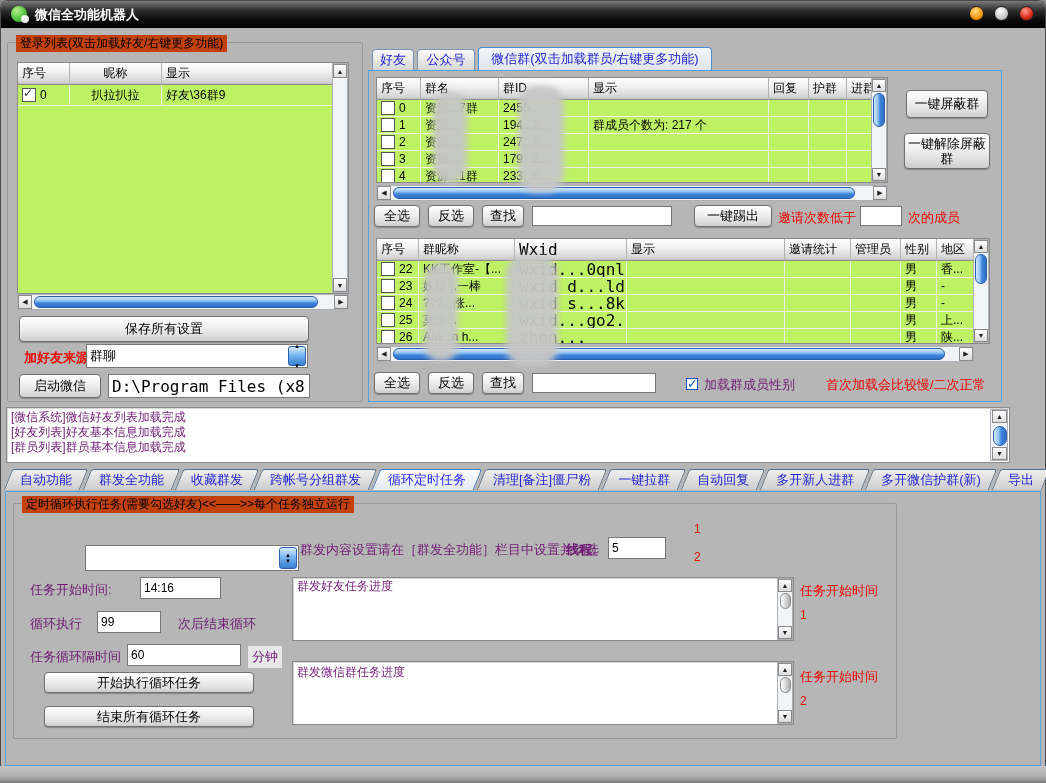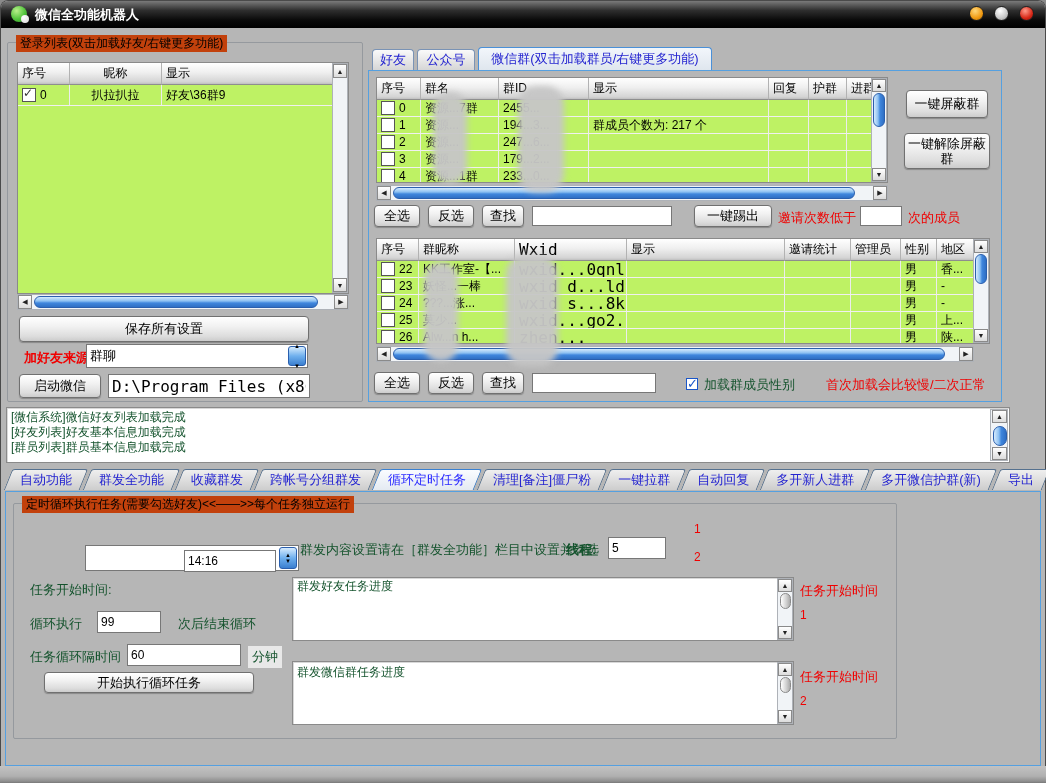--- a/index.html
+++ b/index.html
@@ -1,19 +1,19 @@
 <!DOCTYPE html>
 <html><head>
 <meta charset="utf-8">
 <style>
   html,body{margin:0;padding:0;background:#8a8a8a;font-family:"Liberation Sans","DejaVu Sans",sans-serif;}
   .win{position:relative;width:1046px;height:783px;background:#b6b6b6;border-radius:8px 8px 0 0;
        box-shadow:0 0 0 1px #4a4a4a inset;overflow:hidden;}
   .abs{position:absolute;box-sizing:border-box;}
-  .txt{font-size:12px;color:#14532d;white-space:nowrap;}
+  .txt{font-size:12px;color:#701a75;white-space:nowrap;}
   .red{color:#f00000;}
 
   
   .titlebar{left:1px;top:1px;width:1044px;height:27px;border-radius:7px 7px 0 0;
     background:linear-gradient(180deg,#7a7a7a 0%,#2e2e2e 35%,#0a0a0a 70%,#000 100%);}
   .apptitle{color:#fff;font-size:13px;font-weight:bold;line-height:27px;}
   .appicon{width:16px;height:16px;border-radius:50%;
     background:radial-gradient(circle at 35% 30%,#b8f08a,#52c43c 55%,#2f9428);}
   .appicon::after{content:"";position:absolute;right:-2px;bottom:-1px;width:8px;height:8px;border-radius:50%;
     background:radial-gradient(circle at 35% 30%,#ffffff,#d8d8d8);}
@@ -399,31 +399,32 @@
         <span>▼</span>
       </span>
   </div>
   <div class="abs txt" style="left:300px;top:541px;font-size:13px;">群发内容设置请在［群发全功能］栏目中设置并勾选</div>
   <div class="abs txt" style="left:566px;top:541px;font-size:13px;font-weight:bold;">线程:</div>
   <input class="abs xpinput" style="left: 608px; top: 537px; width: 58px; height: 22px;" value="5">
   <div class="abs txt red" style="left:694px;top:522px;">1</div>
   <div class="abs txt red" style="left:694px;top:550px;">2</div>
 
   <div class="abs txt" style="left:30px;top:581px;font-size:13px;font-weight:normal;">任务开始时间:</div>
-  <input class="abs xpinput" style="left: 140px; top: 550px; width: 92px; height: 22px; margin-left: 44px;" value="14:16">
+  <input class="abs xpinput" style="left: 140px; top: 577px; width: 81px; height: 22px;" value="14:16">
 
   <div class="abs txt" style="left:30px;top:615px;font-size:13px;">循环执行</div>
   <input class="abs xpinput" style="left: 97px; top: 611px; width: 64px; height: 22px;" value="99">
   <div class="abs txt" style="left:178px;top:615px;font-size:13px;">次后结束循环</div>
 
   <div class="abs txt" style="left:30px;top:648px;font-size:13px;">任务循环隔时间</div>
   <input class="abs xpinput" style="left: 127px; top: 644px; width: 114px; height: 22px;" value="60">
   <div class="abs txt" style="left:248px;top:646px;font-size:13px;background:#e8e8e8;padding:2px 4px;">分钟</div>
 
   <div class="abs xpbtn" style="left:44px;top:672px;width:210px;height:21px;">开始执行循环任务</div>
+  <div class="abs xpbtn" style="left:44px;top:706px;width:210px;height:21px;">结束所有循环任务</div>
 
   
   <div class="abs sunken" style="left:292px;top:577px;width:502px;height:64px;">
     <div class="txt" style="padding:0 4px;">群发好友任务进度</div>
     <div class="abs sb-v" style="right:0;top:0;width:16px;height:62px;">
       <div class="sb-arrow" style="left:0;top:0;width:14px;height:13px;">▲</div>
       <div class="sb-arrow" style="left:0;bottom:0;width:14px;height:13px;">▼</div>
       <div class="thumb-gray" style="top:14px;height:16px;"></div>
     </div>
   </div>

